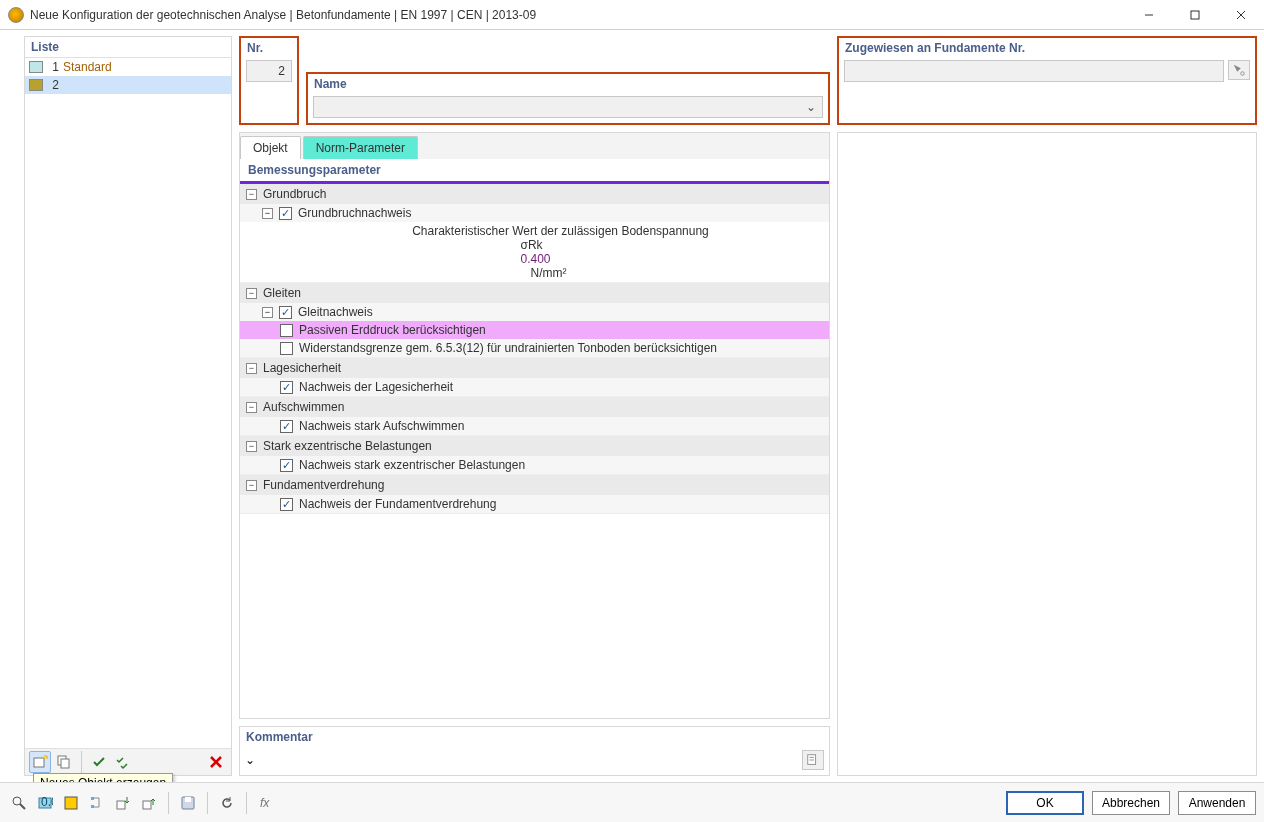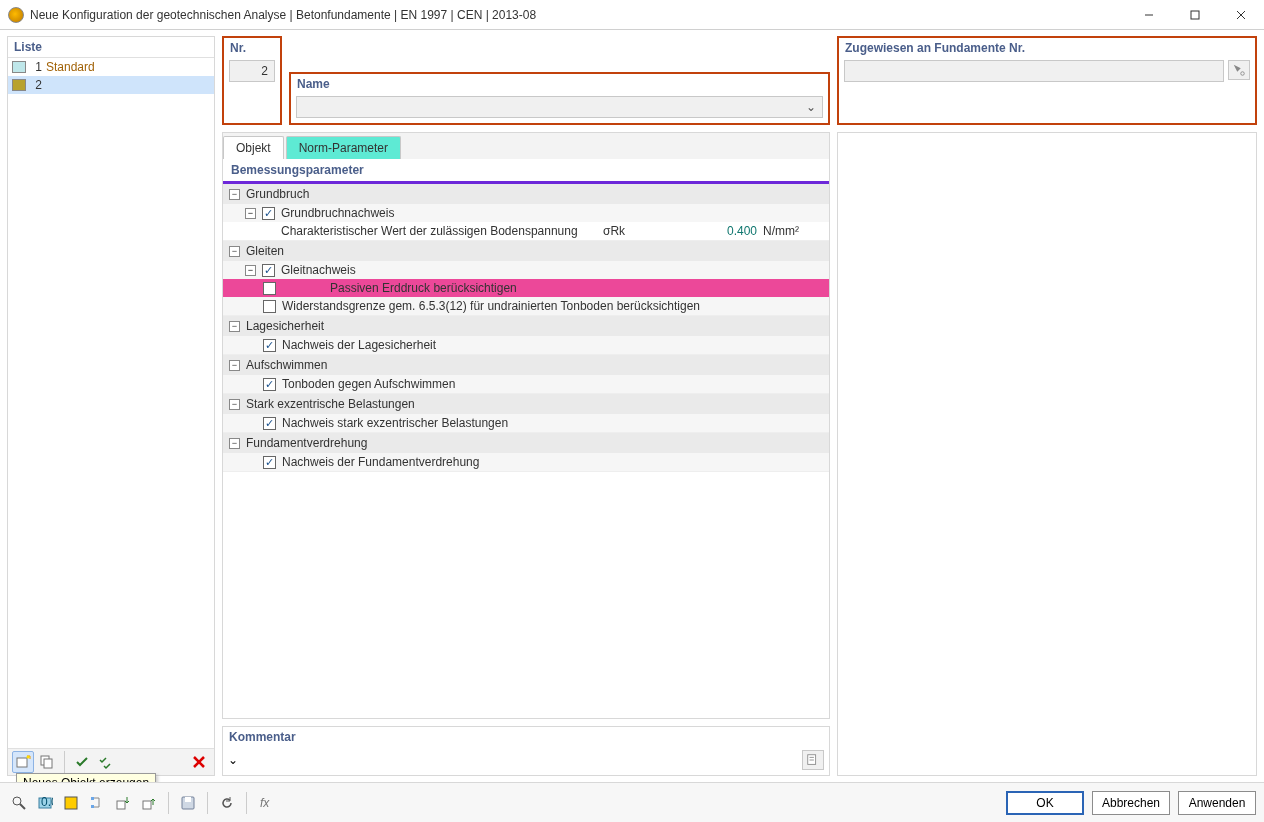--- a/index.html
+++ b/index.html
@@ -3,21 +3,21 @@
 <meta charset="utf-8">
 <style>
 * { box-sizing: border-box; margin: 0; padding: 0; font-family: "Segoe UI", Tahoma, sans-serif; font-size: 12px; }
 html, body { width: 1264px; height: 822px; background: #fff; overflow: hidden; }
 
 .titlebar { height: 30px; display: flex; align-items: center; padding: 0 0 0 8px; border-bottom: 1px solid #d0d0d0; }
 .titlebar .appicon { width: 16px; height: 16px; margin-right: 6px; background: radial-gradient(circle at 6px 6px, #fb0, #b70); border-radius: 50%; border: 1px solid #888; }
 .titlebar .title { flex: 1; color: #333; }
 .titlebar .winbtn { width: 46px; height: 30px; display: flex; align-items: center; justify-content: center; color: #333; cursor: default; }
 
-.body-area { position: absolute; top: 30px; left: 0; right: 0; bottom: 40px; padding: 6px 7px 6px 7px; display: flex; gap: 7px; background: #fff; }
+.body-area { position: absolute; top: 30px; left: 0; right: 0; bottom: 40px; padding: 6px 7px 6px 24px; display: flex; gap: 7px; background: #fff; }
 
 .panel { background: #fafafa; border: 1px solid #d8d8d8; }
 
 
 .left { width: 208px; display: flex; flex-direction: column; }
 .left .hdr { padding: 3px 6px; color: #4a5e8a; font-weight: 600; border-bottom: 1px solid #e0e0e0; background:#fff;}
 .left .list { flex: 1; background: #fff; }
 .left .row { display: flex; align-items: center; height: 18px; padding: 0 4px; gap: 4px; }
 .left .row.sel { background: #cfe4fb; }
 .left .sw { width: 14px; height: 12px; border: 1px solid #888; }
@@ -48,29 +48,29 @@
 .tab { padding:4px 12px; border:1px solid #c8c8c8; border-bottom:none; background:#5eead4; color:#333; border-radius:2px 2px 0 0; }
 .tab.active { background:#fff; }
 
 
 .proptree { grid-column:1 / span 2; grid-row:3; background:#fff; border:1px solid #d8d8d8; overflow:auto; }
 .section-hdr { padding:4px 8px; color:#4a5e8a; font-weight:600; background:#fff; border-bottom:3px solid #6d28d9;}
 .group { border-bottom:1px solid #eee; }
 .group-hdr { display:flex; align-items:center; padding:3px 6px; background:#eaeaea; color:#333;}
 .collapser { width:11px; height:11px; border:1px solid #888; display:flex; align-items:center; justify-content:center; margin-right:6px; font-size:9px; line-height:1; background:#fff;}
 .prow { display:flex; align-items:center; padding:2px 6px 2px 40px; background:#f6f6f6; }
-.prow.alt { background:#ec4899;gap:48px; }
+.prow.alt { background:#f0abfc; }
 .prow .chk { width:13px; height:13px; border:1px solid #666; margin-right:6px; display:flex; align-items:center; justify-content:center; background:#fff;}
 .prow .chk.checked::after { content:"✓"; font-size:11px; color:#19508c; }
 .prow .txt { color:#333; }
 .subcollapser { margin-left:-18px; margin-right:6px; }
-.valrow { display:flex; align-items:center; padding:2px 6px 2px 58px; background:#fff;}
+.valrow { display:flex; align-items:center; padding:2px 6px 2px 58px; background:#fff;flex-direction:column;}
 .valrow .desc { flex:1; color:#333; }
 .valrow .sym { width:80px; color:#333; }
-.valrow .val { width:80px; text-align:right; color:#0f766e; padding-right:6px;}
+.valrow .val { width:80px; text-align:left; color:#701a75; padding-right:6px;}
 .valrow .unit { width:60px; color:#333; }
 
 .preview { grid-column:3; grid-row:2 / span 3; background:#fff; border:1px solid #d8d8d8; }
 
 .comment-box { grid-column:1 / span 2; grid-row:4; background:#fff; border:1px solid #d8d8d8; }
 .comment-row { display:flex; align-items:center; margin:3px 5px 5px 5px; gap:4px; }
 .comment-row .inp { flex:1; margin:0; }
 
 
 .footer { position:absolute; left:0; right:0; bottom:0; height:40px; display:flex; align-items:center; padding:0 8px; border-top:1px solid #d8d8d8; background:#f7f7f7;}
@@ -79,21 +79,21 @@
 .footer .btn { min-width:78px; height:24px; background:#fff; border:1px solid #8c8c8c; display:flex; align-items:center; justify-content:center; }
 .footer .btn.primary { border-color:#2a64b5; box-shadow: inset 0 0 0 1px #2a64b5; }
 .footer .btn + .btn { margin-left:8px;}
 .sep { width:1px; height:22px; background:#ccc; margin:0 4px;}
 </style>
 </head>
 <body>
 
 <div class="titlebar">
   <div class="appicon"></div>
-  <div class="title">Neue Konfiguration der geotechnischen Analyse | Betonfundamente | EN 1997 | CEN | 2013-08</div>
+  <div class="title">Neue Konfiguration der geotechnischen Analyse | Betonfundamente | EN 1997 | CEN | 2013-09</div>
   <div class="winbtn">
     <svg width="10" height="10">
         <line x1="1" y1="5" x2="9" y2="5" stroke="#333" stroke-width="1"></line>
       </svg>
   </div>
   <div class="winbtn">
     <svg width="10" height="10">
         <rect x="1" y="1" width="8" height="8" fill="none" stroke="#333" stroke-width="1"></rect>
       </svg>
   </div>
@@ -240,21 +240,21 @@
               <span class="txt">Nachweis der Lagesicherheit</span>
             </div>
           </div>
           <div class="group">
             <div class="group-hdr">
               <span class="collapser">−</span>
               <span>Aufschwimmen</span>
             </div>
             <div class="prow">
               <span class="chk checked"></span>
-              <span class="txt">Tonboden gegen Aufschwimmen</span>
+              <span class="txt">Nachweis stark Aufschwimmen</span>
             </div>
           </div>
           <div class="group">
             <div class="group-hdr">
               <span class="collapser">−</span>
               <span>Stark exzentrische Belastungen</span>
             </div>
             <div class="prow">
               <span class="chk checked"></span>
               <span class="txt">Nachweis stark exzentrischer Belastungen</span>

